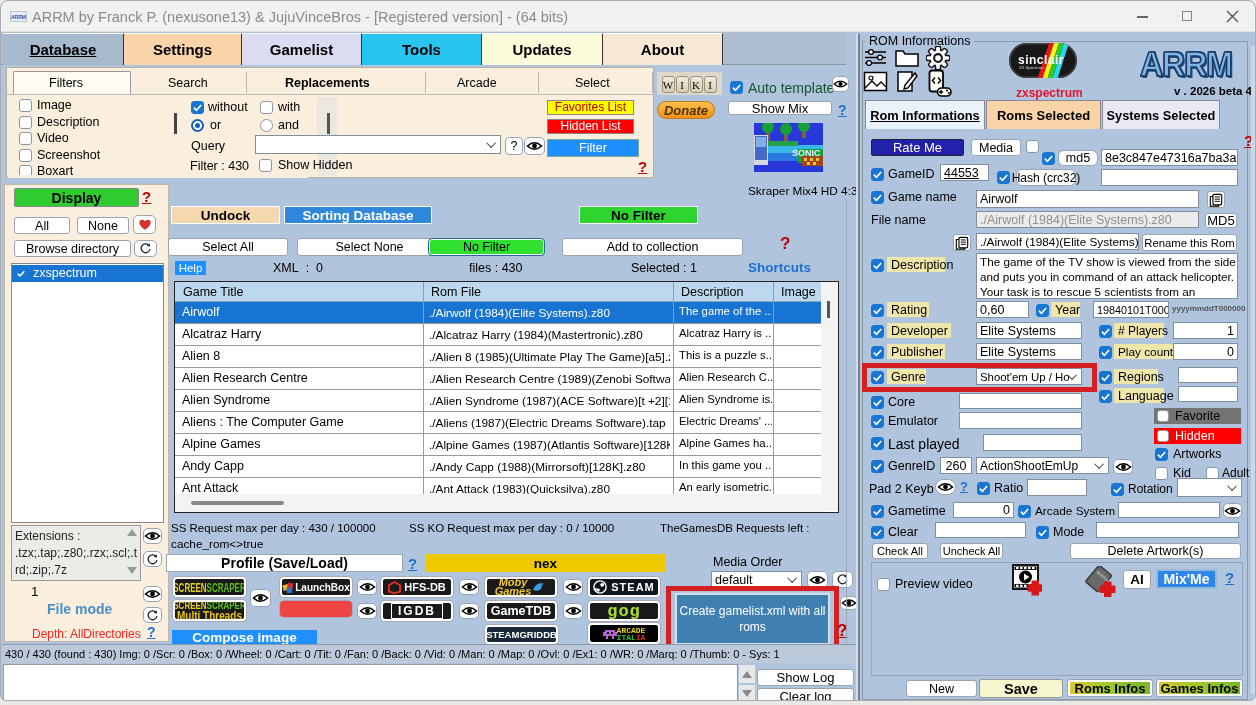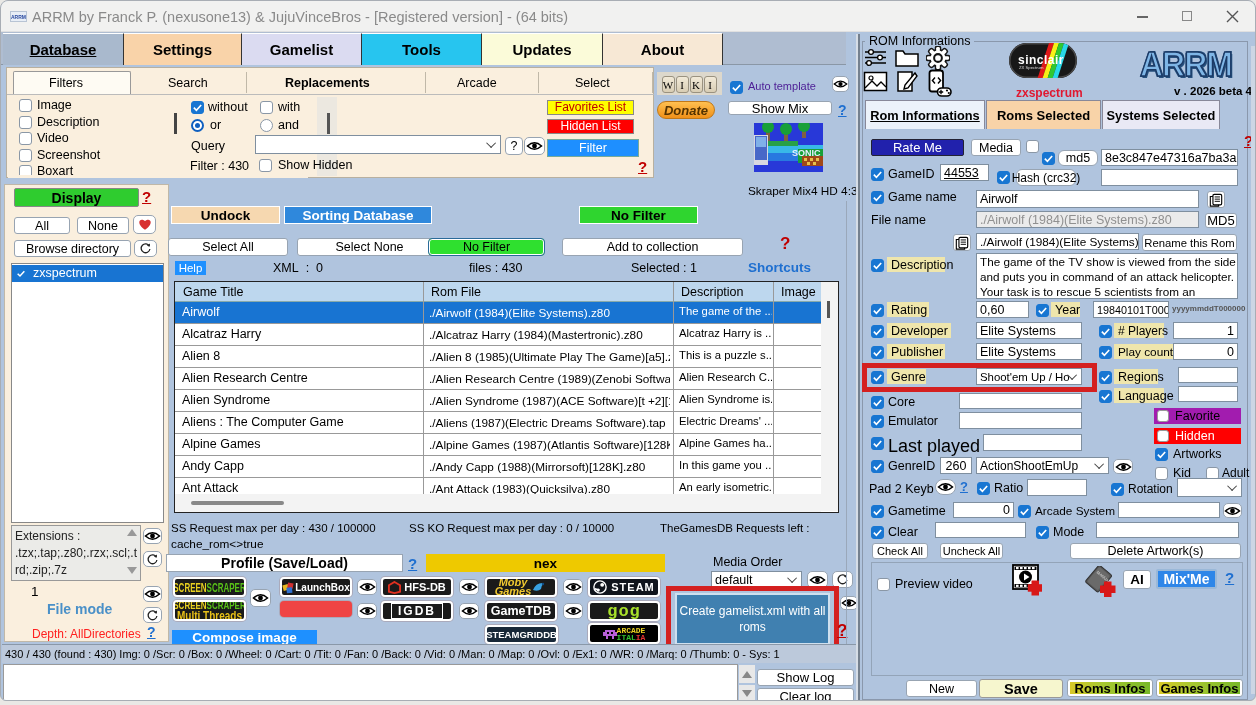--- a/index.html
+++ b/index.html
@@ -111,21 +111,21 @@
       <span style="display:inline-block;width:13px;height:17px;background:linear-gradient(#f2ead8,#d8cdb4);border:1px solid #9a9280;border-radius:3px;font-family:'Liberation Serif',serif;font-size:11px;text-align:center;line-height:16px;margin-right:1px">W</span>
       <span style="display:inline-block;width:13px;height:17px;background:linear-gradient(#f2ead8,#d8cdb4);border:1px solid #9a9280;border-radius:3px;font-family:'Liberation Serif',serif;font-size:11px;text-align:center;line-height:16px;margin-right:1px">I</span>
       <span style="display:inline-block;width:13px;height:17px;background:linear-gradient(#f2ead8,#d8cdb4);border:1px solid #9a9280;border-radius:3px;font-family:'Liberation Serif',serif;font-size:11px;text-align:center;line-height:16px;margin-right:1px">K</span>
       <span style="display:inline-block;width:13px;height:17px;background:linear-gradient(#f2ead8,#d8cdb4);border:1px solid #9a9280;border-radius:3px;font-family:'Liberation Serif',serif;font-size:11px;text-align:center;line-height:16px;margin-right:1px">I</span>
     </div>
 <div class="ab cbc" style="left:729px;top:80px;width:13px;height:13px">
       <svg width="11" height="11" viewBox="0 0 12 12">
         <path d="M2 6.2 L4.8 9 L10 3.2" fill="none" stroke="#fff" stroke-width="1.8"></path>
       </svg>
     </div>
-<div class="ab" style="left:747px;top:79px;font-size:11px;color:#4c1d95;font-weight:normal;white-space:nowrap;">Auto template</div>
+<div class="ab" style="left:747px;top:79px;font-size:14px;color:#14532d;font-weight:normal;white-space:nowrap;">Auto template</div>
 <div class="ab btn" style="left:831px;top:75px;width:17px;height:16px;border-radius:5px">
       <svg width="17" height="12" viewBox="0 0 24 16">
         <path d="M2 8 Q12 -1 22 8 Q12 17 2 8 Z" fill="none" stroke="#000" stroke-width="2"></path>
         <circle cx="12" cy="8" r="3.4" fill="#000"></circle>
       </svg>
     </div>
 <div class="ab btn" style="left:656px;top:100px;width:58px;height:18px;font-size:13px;background:linear-gradient(#FFC050,#F09018);border:1px solid #c07818;border-radius:9px;color:#553300">
       <i><b>Donate</b></i>
     </div>
 <div class="ab btn" style="left:727px;top:100px;width:104px;height:14px;font-size:13px;">Show Mix</div>
@@ -625,41 +625,41 @@
     </div>
 <div class="ab ylab" style="left:1113px;top:387px;width:50px;height:15px;font-size:12.5px">Language</div>
 <div class="ab fld" style="left:1177px;top:385px;width:60px;height:16px;font-size:12.5px;"></div>
 <div class="ab cbc" style="left:870px;top:395px;width:13px;height:13px">
       <svg width="11" height="11" viewBox="0 0 12 12">
         <path d="M2 6.2 L4.8 9 L10 3.2" fill="none" stroke="#fff" stroke-width="1.8"></path>
       </svg>
     </div>
 <div class="ab" style="left:887px;top:394px;font-size:12.5px;color:#000;font-weight:normal;white-space:nowrap;">Core</div>
 <div class="ab fld" style="left:958px;top:392px;width:123px;height:16px;font-size:12.5px;"></div>
-<div class="ab" style="left:1153px;top:407px;width:87px;height:16px;background:#a21caf;display:flex;align-items:center">
+<div class="ab" style="left:1153px;top:407px;width:87px;height:16px;background:#737373;display:flex;align-items:center">
       <span style="width:12px;height:12px;background:#fff;border:1px solid #999;border-radius:3px;margin-left:3px"></span>
       <span style="margin-left:6px;font-size:12.5px">Favorite</span>
     </div>
 <div class="ab cbc" style="left:870px;top:414px;width:13px;height:13px">
       <svg width="11" height="11" viewBox="0 0 12 12">
         <path d="M2 6.2 L4.8 9 L10 3.2" fill="none" stroke="#fff" stroke-width="1.8"></path>
       </svg>
     </div>
 <div class="ab" style="left:887px;top:413px;font-size:12.5px;color:#000;font-weight:normal;white-space:nowrap;">Emulator</div>
 <div class="ab fld" style="left:958px;top:411px;width:123px;height:17px;font-size:12.5px;"></div>
 <div class="ab" style="left:1153px;top:427px;width:87px;height:16px;background:#FF0000;display:flex;align-items:center">
       <span style="width:12px;height:12px;background:#fff;border:1px solid #999;border-radius:3px;margin-left:3px"></span>
       <span style="margin-left:6px;font-size:12.5px;color:#fff">Hidden</span>
     </div>
 <div class="ab cbc" style="left:870px;top:436px;width:13px;height:13px">
       <svg width="11" height="11" viewBox="0 0 12 12">
         <path d="M2 6.2 L4.8 9 L10 3.2" fill="none" stroke="#fff" stroke-width="1.8"></path>
       </svg>
     </div>
-<div class="ab" style="left:887px;top:435px;font-size:18px;color:#000;font-weight:normal;white-space:nowrap;">Last played</div>
+<div class="ab" style="left:887px;top:435px;font-size:14px;color:#000;font-weight:normal;white-space:nowrap;">Last played</div>
 <div class="ab fld" style="left:982px;top:433px;width:99px;height:17px;font-size:12.5px;"></div>
 <div class="ab cbc" style="left:1154px;top:447px;width:13px;height:13px">
       <svg width="11" height="11" viewBox="0 0 12 12">
         <path d="M2 6.2 L4.8 9 L10 3.2" fill="none" stroke="#fff" stroke-width="1.8"></path>
       </svg>
     </div>
 <div class="ab" style="left:1172px;top:446px;font-size:12.5px;color:#000;font-weight:normal;white-space:nowrap;">Artworks</div>
 <div class="ab cbc" style="left:870px;top:459px;width:13px;height:13px">
       <svg width="11" height="11" viewBox="0 0 12 12">
         <path d="M2 6.2 L4.8 9 L10 3.2" fill="none" stroke="#fff" stroke-width="1.8"></path>

